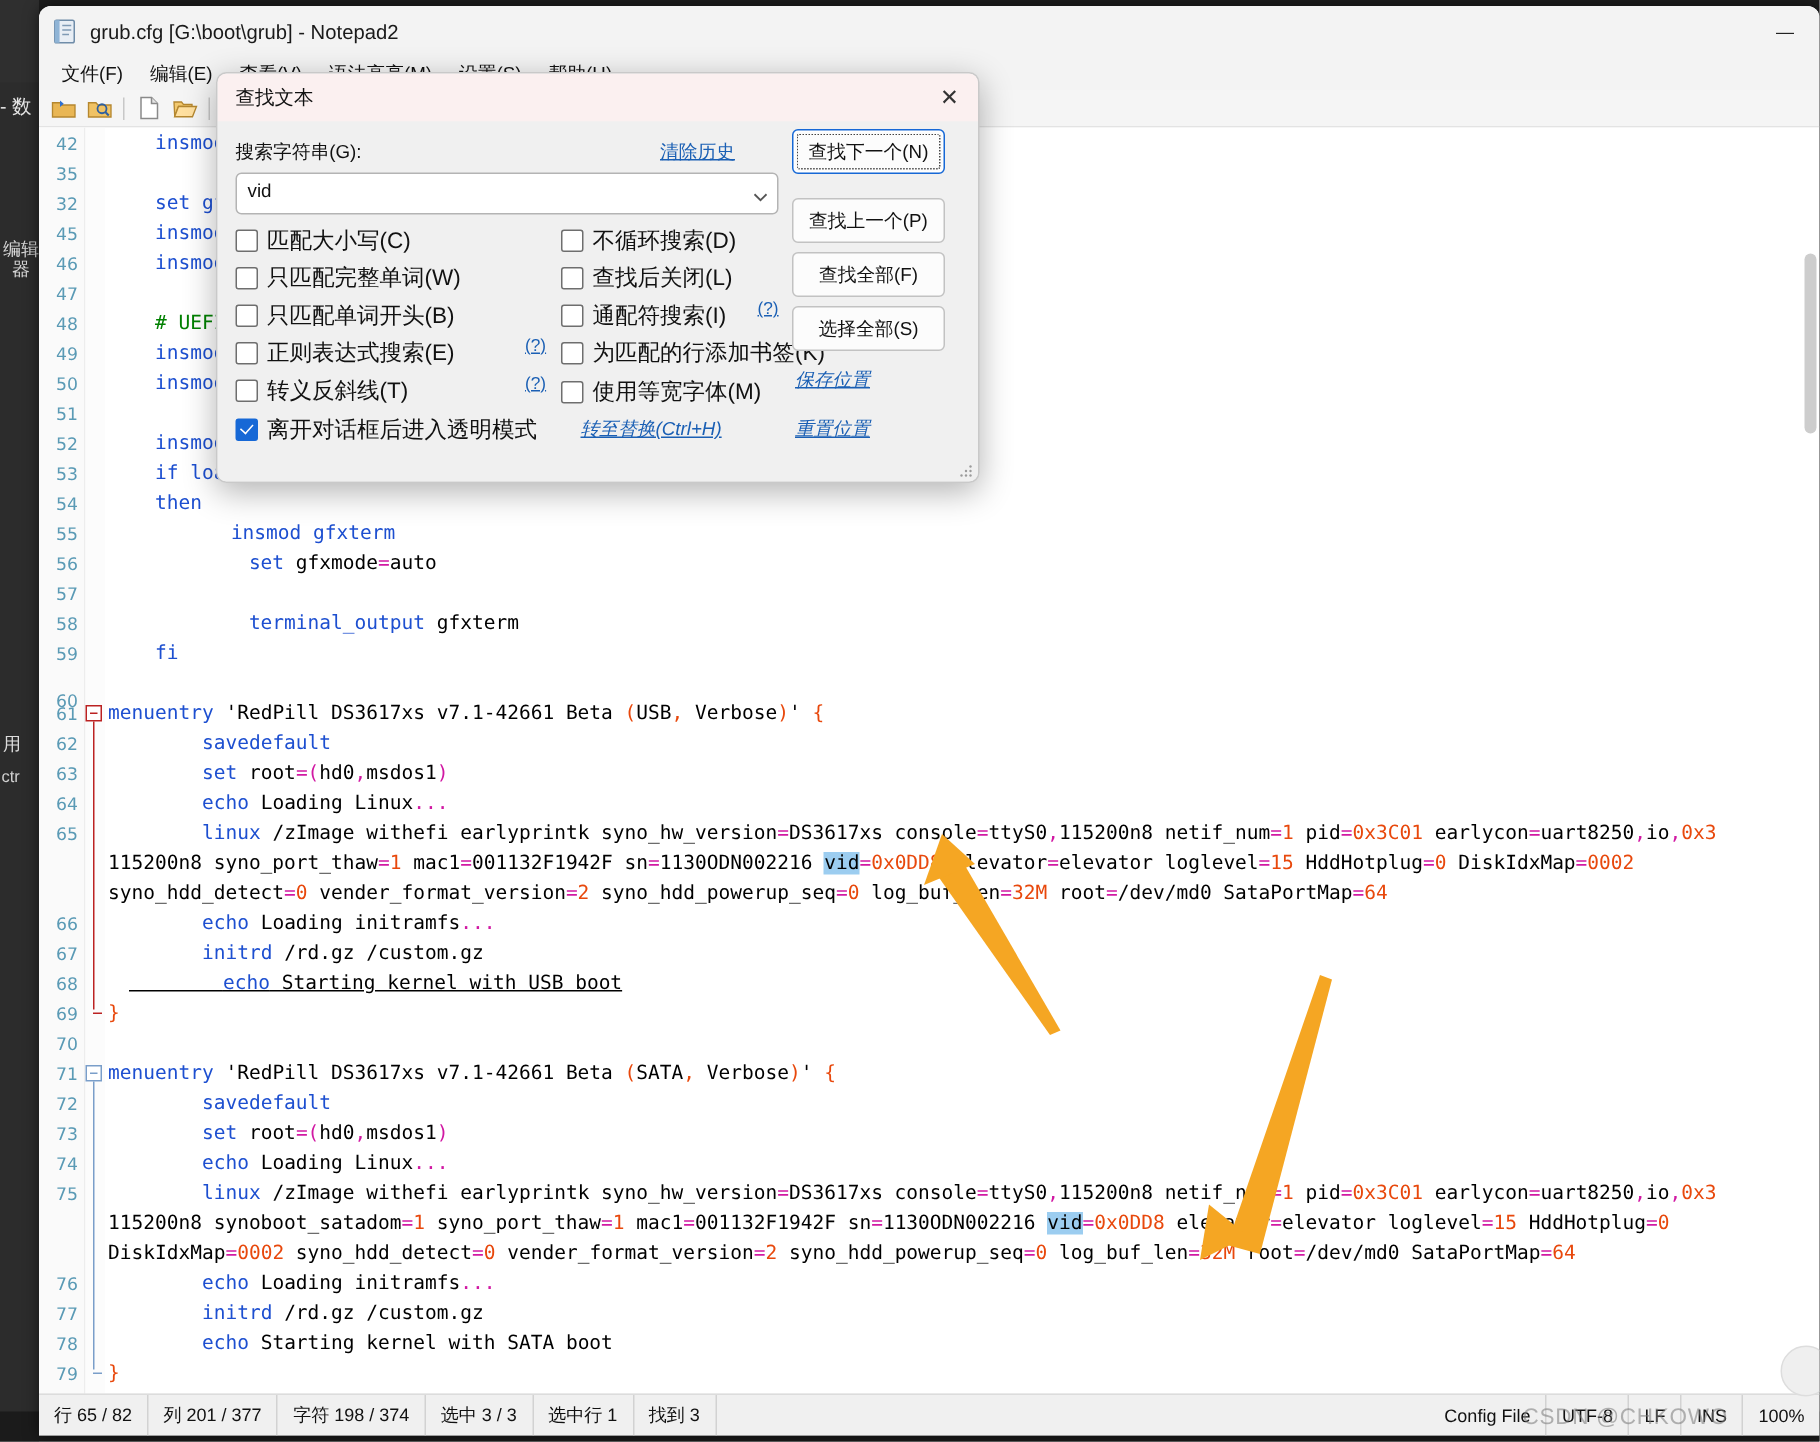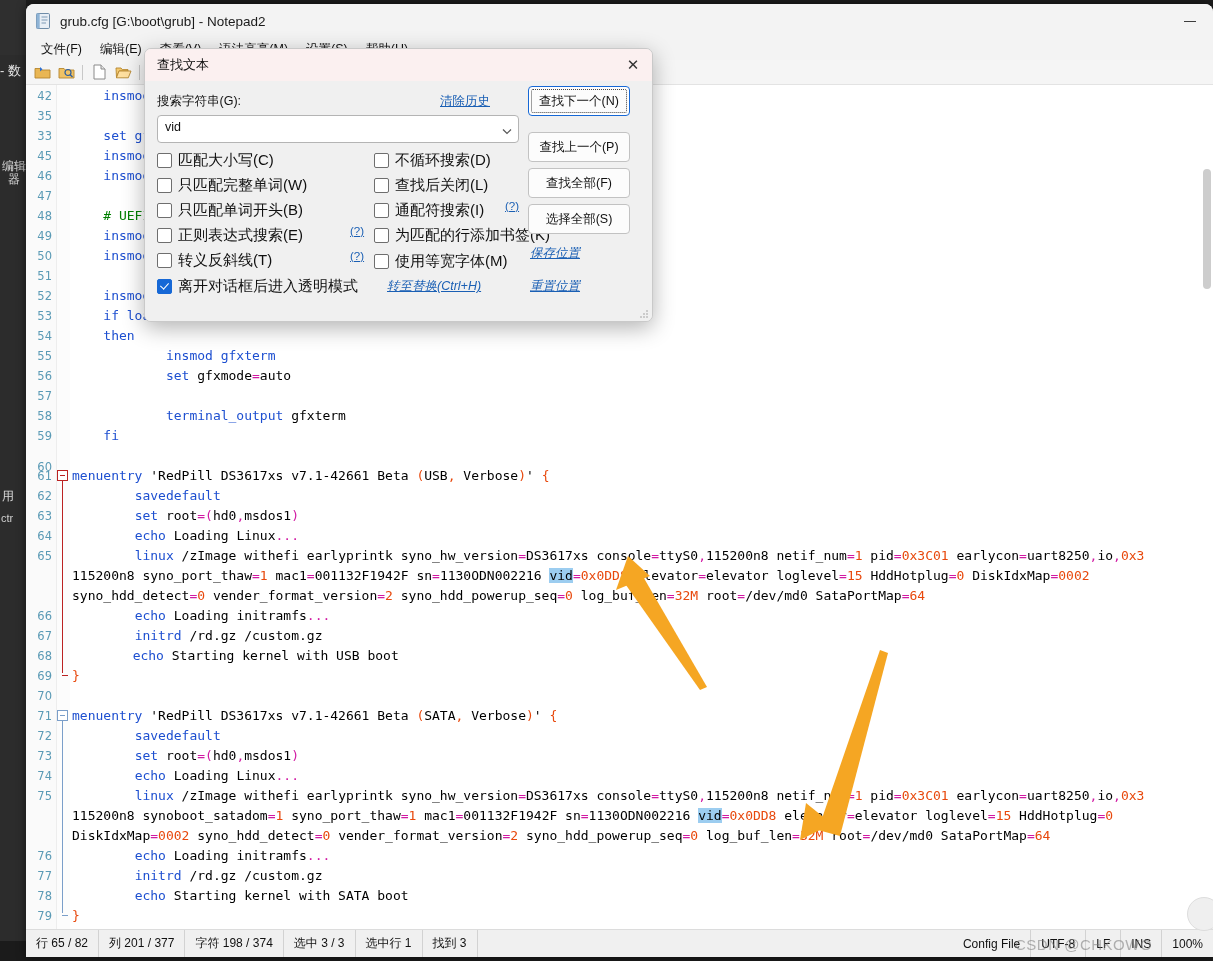--- a/index.html
+++ b/index.html
@@ -185,47 +185,47 @@
     <div class="tb-sep"></div>
   </div>
 
   <div id="editor">
     <div id="gutter"></div>
     <div id="gutter-line"></div>
     <div id="fold-col"></div>
     <div id="code-lines">
         <div class="code-row" style="top: 1px;"><span class="lnum">42</span><span class="ctext" style="left: 46px;">    <span class="kw2">insmod gz</span></span></div>
         <div class="code-row" style="top: 21px;"><span class="lnum">35</span><span class="ctext" style="left: 46px;"></span></div>
-        <div class="code-row" style="top: 41px;"><span class="lnum">33</span><span class="ctext" style="left: 46px;">    <span class="kw2">set gfxmo</span></span></div>
+        <div class="code-row" style="top: 41px;"><span class="lnum">32</span><span class="ctext" style="left: 46px;">    <span class="kw2">set gfxmo</span></span></div>
         <div class="code-row" style="top: 61px;"><span class="lnum">45</span><span class="ctext" style="left: 46px;">    <span class="kw2">insmod vb</span></span></div>
         <div class="code-row" style="top: 81px;"><span class="lnum">46</span><span class="ctext" style="left: 46px;">    <span class="kw2">insmod vg</span></span></div>
         <div class="code-row" style="top: 101px;"><span class="lnum">47</span><span class="ctext" style="left: 46px;"></span></div>
         <div class="code-row" style="top: 121px;"><span class="lnum">48</span><span class="ctext" style="left: 46px;">    <span class="cmt"># UEFI</span></span></div>
         <div class="code-row" style="top: 141px;"><span class="lnum">49</span><span class="ctext" style="left: 46px;">    <span class="kw2">insmod ef</span></span></div>
         <div class="code-row" style="top: 161px;"><span class="lnum">50</span><span class="ctext" style="left: 46px;">    <span class="kw2">insmod ef</span></span></div>
         <div class="code-row" style="top: 181px;"><span class="lnum">51</span><span class="ctext" style="left: 46px;"></span></div>
         <div class="code-row" style="top: 201px;"><span class="lnum">52</span><span class="ctext" style="left: 46px;">    <span class="kw2">insmod fo</span></span></div>
         <div class="code-row" style="top: 221px;"><span class="lnum">53</span><span class="ctext" style="left: 46px;">    <span class="kw2">if loadfo</span></span></div>
         <div class="code-row" style="top: 241px;"><span class="lnum">54</span><span class="ctext" style="left: 46px;">    <span class="kw2">then</span></span></div>
-        <div class="code-row" style="top: 261px;"><span class="lnum">55</span><span class="ctext" style="left: 46px;">            <span class="kw2">insmod gfxterm</span></span></div>
+        <div class="code-row" style="top: 261px;"><span class="lnum">55</span><span class="ctext" style="left: 34px;">            <span class="kw2">insmod gfxterm</span></span></div>
         <div class="code-row" style="top: 281px;"><span class="lnum">56</span><span class="ctext" style="left: 46px;">            <span class="kw2">set</span><span class="pl"> gfxmode</span><span class="op">=</span><span class="pl">auto</span></span></div>
         <div class="code-row" style="top: 301px; padding-left: 15px;"><span class="lnum">57</span></div>
         <div class="code-row" style="top: 321px;"><span class="lnum">58</span><span class="ctext" style="left: 46px;">            <span class="kw2">terminal_output</span><span class="pl"> gfxterm</span></span></div>
         <div class="code-row" style="top: 341px;"><span class="lnum">59</span><span class="ctext" style="left: 46px;">    <span class="kw2">fi</span></span></div>
         <div class="code-row" style="top: 372px;"><span class="lnum">60</span><span class="ctext" style="left: 46px;"></span></div>
         <div class="code-row" style="top: 381px;"><span class="lnum">61</span><span class="ctext" style="left: 46px;"><span class="kw2">menuentry</span><span class="pl"> 'RedPill DS3617xs v7.1-42661 Beta </span><span class="num">(</span><span class="pl">USB</span><span class="num">,</span><span class="pl"> Verbose</span><span class="num">)</span><span class="pl">' </span><span class="num">{</span></span></div>
         <div class="code-row" style="top: 401px;"><span class="lnum">62</span><span class="ctext" style="left: 46px;">        <span class="kw2">savedefault</span></span></div>
         <div class="code-row" style="top: 421px;"><span class="lnum">63</span><span class="ctext" style="left: 46px;">        <span class="kw2">set</span><span class="pl"> root</span><span class="op">=(</span><span class="pl">hd0</span><span class="op">,</span><span class="pl">msdos1</span><span class="op">)</span></span></div>
         <div class="code-row" style="top: 441px;"><span class="lnum">64</span><span class="ctext" style="left: 46px;">        <span class="kw2">echo</span><span class="pl"> Loading Linux</span><span class="op">...</span></span></div>
         <div class="code-row" style="top: 461px;"><span class="lnum">65</span><span class="ctext" style="left: 46px;">        <span class="kw2">linux</span><span class="pl"> /zImage withefi earlyprintk syno_hw_version</span><span class="op">=</span><span class="pl">DS3617xs console</span><span class="op">=</span><span class="pl">ttyS0</span><span class="op">,</span><span class="pl">115200n8 netif_num</span><span class="op">=</span><span class="num">1</span><span class="pl"> pid</span><span class="op">=</span><span class="num">0x3C01</span><span class="pl"> earlycon</span><span class="op">=</span><span class="pl">uart8250</span><span class="op">,</span><span class="pl">io</span><span class="op">,</span><span class="num">0x3</span></span></div>
         <div class="code-row" style="top: 481px;"><span class="ctext cont" style="left: 46px;"><span class="pl">115200n8 syno_port_thaw</span><span class="op">=</span><span class="num">1</span><span class="pl"> mac1</span><span class="op">=</span><span class="pl">001132F1942F sn</span><span class="op">=</span><span class="pl">1130ODN002216 </span><span class="hit">vid</span><span class="op">=</span><span class="num">0x0DD8</span><span class="pl"> elevator</span><span class="op">=</span><span class="pl">elevator loglevel</span><span class="op">=</span><span class="num">15</span><span class="pl"> HddHotplug</span><span class="op">=</span><span class="num">0</span><span class="pl"> DiskIdxMap</span><span class="op">=</span><span class="num">0002</span></span></div>
         <div class="code-row" style="top: 501px;"><span class="ctext cont" style="left: 46px;"><span class="pl">syno_hdd_detect</span><span class="op">=</span><span class="num">0</span><span class="pl"> vender_format_version</span><span class="op">=</span><span class="num">2</span><span class="pl"> syno_hdd_powerup_seq</span><span class="op">=</span><span class="num">0</span><span class="pl"> log_buf_len</span><span class="op">=</span><span class="num">32M</span><span class="pl"> root</span><span class="op">=</span><span class="pl">/dev/md0 SataPortMap</span><span class="op">=</span><span class="num">64</span></span></div>
         <div class="code-row" style="top: 521px;"><span class="lnum">66</span><span class="ctext" style="left: 46px;">        <span class="kw2">echo</span><span class="pl"> Loading initramfs</span><span class="op">...</span></span></div>
         <div class="code-row" style="top: 541px;"><span class="lnum">67</span><span class="ctext" style="left: 46px;">        <span class="kw2">initrd</span><span class="pl"> /rd.gz /custom.gz</span></span></div>
-        <div class="code-row" style="top: 561px;"><span class="lnum">68</span><span class="ctext" style="left: 44px;">        <span class="kw2">echo</span><span class="pl"> Starting kernel with USB boot</span></span></div>
+        <div class="code-row" style="top: 561px;"><span class="lnum">68</span><span class="ctext" style="left: 60px; text-decoration: underline;">        <span class="kw2">echo</span><span class="pl"> Starting kernel with USB boot</span></span></div>
         <div class="code-row" style="top: 581px;"><span class="lnum">69</span><span class="ctext" style="left: 46px;"><span class="num">}</span></span></div>
         <div class="code-row" style="top: 601px;"><span class="lnum">70</span><span class="ctext" style="left: 46px;"></span></div>
         <div class="code-row" style="top: 621px;"><span class="lnum">71</span><span class="ctext" style="left: 46px;"><span class="kw2">menuentry</span><span class="pl"> 'RedPill DS3617xs v7.1-42661 Beta </span><span class="num">(</span><span class="pl">SATA</span><span class="num">,</span><span class="pl"> Verbose</span><span class="num">)</span><span class="pl">' </span><span class="num">{</span></span></div>
         <div class="code-row" style="top: 641px;"><span class="lnum">72</span><span class="ctext" style="left: 46px;">        <span class="kw2">savedefault</span></span></div>
         <div class="code-row" style="top: 661px;"><span class="lnum">73</span><span class="ctext" style="left: 46px;">        <span class="kw2">set</span><span class="pl"> root</span><span class="op">=(</span><span class="pl">hd0</span><span class="op">,</span><span class="pl">msdos1</span><span class="op">)</span></span></div>
         <div class="code-row" style="top: 681px;"><span class="lnum">74</span><span class="ctext" style="left: 46px;">        <span class="kw2">echo</span><span class="pl"> Loading Linux</span><span class="op">...</span></span></div>
         <div class="code-row" style="top: 701px;"><span class="lnum">75</span><span class="ctext" style="left: 46px;">        <span class="kw2">linux</span><span class="pl"> /zImage withefi earlyprintk syno_hw_version</span><span class="op">=</span><span class="pl">DS3617xs console</span><span class="op">=</span><span class="pl">ttyS0</span><span class="op">,</span><span class="pl">115200n8 netif_num</span><span class="op">=</span><span class="num">1</span><span class="pl"> pid</span><span class="op">=</span><span class="num">0x3C01</span><span class="pl"> earlycon</span><span class="op">=</span><span class="pl">uart8250</span><span class="op">,</span><span class="pl">io</span><span class="op">,</span><span class="num">0x3</span></span></div>
         <div class="code-row" style="top: 721px;"><span class="ctext cont" style="left: 46px;"><span class="pl">115200n8 synoboot_satadom</span><span class="op">=</span><span class="num">1</span><span class="pl"> syno_port_thaw</span><span class="op">=</span><span class="num">1</span><span class="pl"> mac1</span><span class="op">=</span><span class="pl">001132F1942F sn</span><span class="op">=</span><span class="pl">1130ODN002216 </span><span class="hit">vid</span><span class="op">=</span><span class="num">0x0DD8</span><span class="pl"> elevator</span><span class="op">=</span><span class="pl">elevator loglevel</span><span class="op">=</span><span class="num">15</span><span class="pl"> HddHotplug</span><span class="op">=</span><span class="num">0</span></span></div>
         <div class="code-row" style="top: 741px;"><span class="ctext cont" style="left: 46px;"><span class="pl">DiskIdxMap</span><span class="op">=</span><span class="num">0002</span><span class="pl"> syno_hdd_detect</span><span class="op">=</span><span class="num">0</span><span class="pl"> vender_format_version</span><span class="op">=</span><span class="num">2</span><span class="pl"> syno_hdd_powerup_seq</span><span class="op">=</span><span class="num">0</span><span class="pl"> log_buf_len</span><span class="op">=</span><span class="num">32M</span><span class="pl"> root</span><span class="op">=</span><span class="pl">/dev/md0 SataPortMap</span><span class="op">=</span><span class="num">64</span></span></div>
         <div class="code-row" style="top: 761px;"><span class="lnum">76</span><span class="ctext" style="left: 46px;">        <span class="kw2">echo</span><span class="pl"> Loading initramfs</span><span class="op">...</span></span></div>

